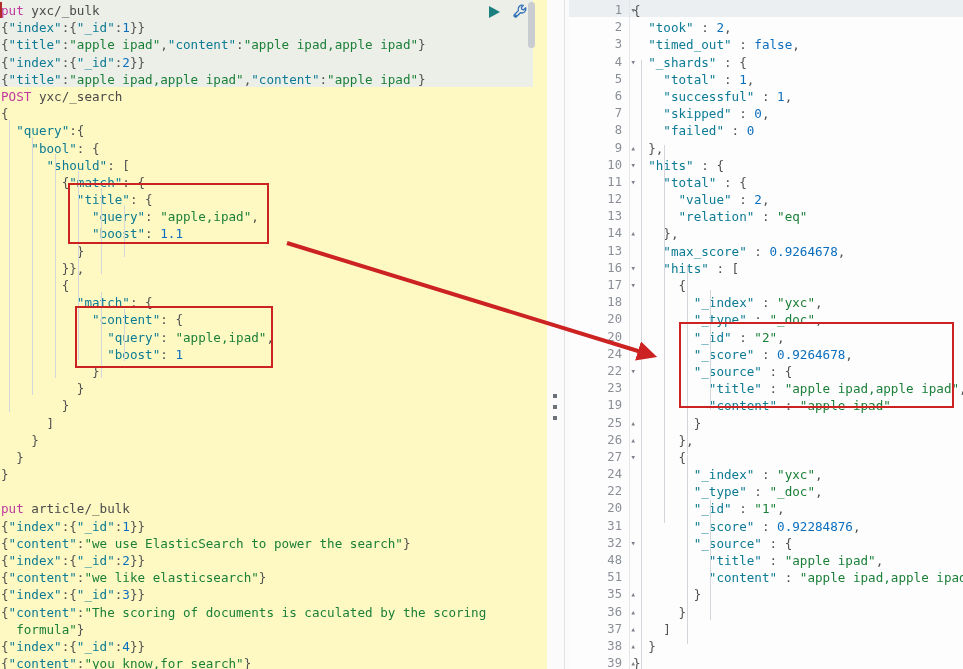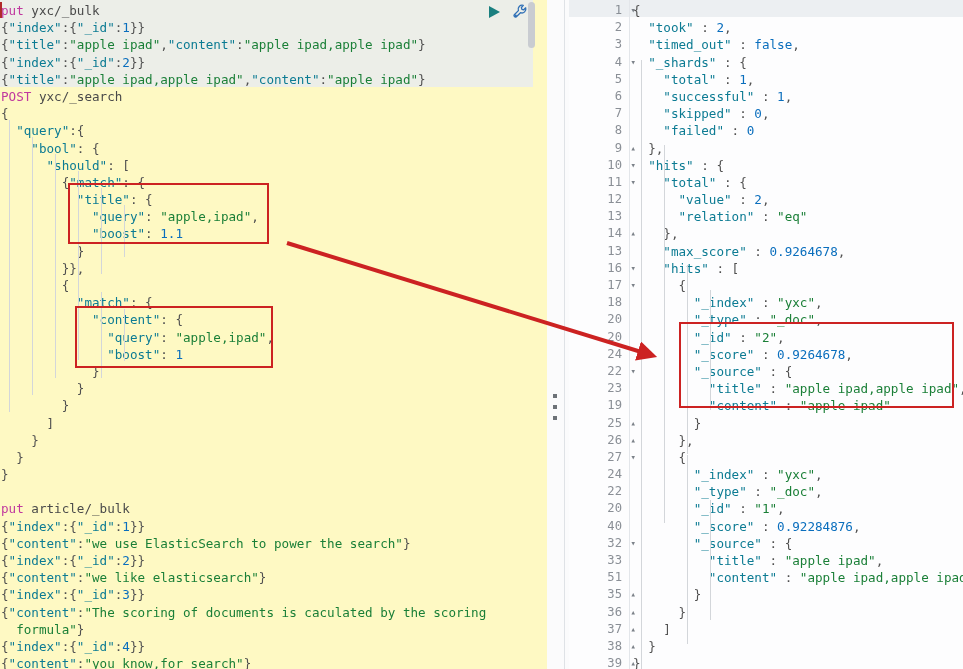--- a/index.html
+++ b/index.html
@@ -260,23 +260,23 @@
         <div class="gut">24</div>
         <div class="gut">22<span class="fold">▾</span></div>
         <div class="gut">23</div>
         <div class="gut">19</div>
         <div class="gut">25<span class="fold">▴</span></div>
         <div class="gut">26<span class="fold">▴</span></div>
         <div class="gut">27<span class="fold">▾</span></div>
         <div class="gut">24</div>
         <div class="gut">22</div>
         <div class="gut">20</div>
-        <div class="gut">40</div>
+        <div class="gut">31</div>
         <div class="gut">32<span class="fold">▾</span></div>
-        <div class="gut">33</div>
+        <div class="gut">48</div>
         <div class="gut">51</div>
         <div class="gut">35<span class="fold">▴</span></div>
         <div class="gut">36<span class="fold">▴</span></div>
         <div class="gut">37<span class="fold">▴</span></div>
         <div class="gut">38<span class="fold">▴</span></div>
         <div class="gut">39<span class="fold">▴</span></div>
       </div>
     <div id="gutter-border"></div>
     <div id="right-code" class="code"><div class="ln"><span class="tok-punc">{</span></div><div class="ln"><span class="tok-punc">  </span><span class="tok-key">"took"</span><span class="tok-punc"> : </span><span class="tok-num">2</span><span class="tok-punc">,</span></div><div class="ln"><span class="tok-punc">  </span><span class="tok-key">"timed_out"</span><span class="tok-punc"> : </span><span class="tok-num">false</span><span class="tok-punc">,</span></div><div class="ln"><span class="tok-punc">  </span><span class="tok-key">"_shards"</span><span class="tok-punc"> : {</span></div><div class="ln"><span class="tok-punc">    </span><span class="tok-key">"total"</span><span class="tok-punc"> : </span><span class="tok-num">1</span><span class="tok-punc">,</span></div><div class="ln"><span class="tok-punc">    </span><span class="tok-key">"successful"</span><span class="tok-punc"> : </span><span class="tok-num">1</span><span class="tok-punc">,</span></div><div class="ln"><span class="tok-punc">    </span><span class="tok-key">"skipped"</span><span class="tok-punc"> : </span><span class="tok-num">0</span><span class="tok-punc">,</span></div><div class="ln"><span class="tok-punc">    </span><span class="tok-key">"failed"</span><span class="tok-punc"> : </span><span class="tok-num">0</span></div><div class="ln"><span class="tok-punc">  },</span></div><div class="ln"><span class="tok-punc">  </span><span class="tok-key">"hits"</span><span class="tok-punc"> : {</span></div><div class="ln"><span class="tok-punc">    </span><span class="tok-key">"total"</span><span class="tok-punc"> : {</span></div><div class="ln"><span class="tok-punc">      </span><span class="tok-key">"value"</span><span class="tok-punc"> : </span><span class="tok-num">2</span><span class="tok-punc">,</span></div><div class="ln"><span class="tok-punc">      </span><span class="tok-key">"relation"</span><span class="tok-punc"> : </span><span class="tok-str">"eq"</span></div><div class="ln"><span class="tok-punc">    },</span></div><div class="ln"><span class="tok-punc">    </span><span class="tok-key">"max_score"</span><span class="tok-punc"> : </span><span class="tok-num">0.9264678</span><span class="tok-punc">,</span></div><div class="ln"><span class="tok-punc">    </span><span class="tok-key">"hits"</span><span class="tok-punc"> : [</span></div><div class="ln"><span class="tok-punc">      {</span></div><div class="ln"><span class="tok-punc">        </span><span class="tok-key">"_index"</span><span class="tok-punc"> : </span><span class="tok-str">"yxc"</span><span class="tok-punc">,</span></div><div class="ln"><span class="tok-punc">        </span><span class="tok-key">"_type"</span><span class="tok-punc"> : </span><span class="tok-str">"_doc"</span><span class="tok-punc">,</span></div><div class="ln"><span class="tok-punc">        </span><span class="tok-key">"_id"</span><span class="tok-punc"> : </span><span class="tok-str">"2"</span><span class="tok-punc">,</span></div><div class="ln"><span class="tok-punc">        </span><span class="tok-key">"_score"</span><span class="tok-punc"> : </span><span class="tok-num">0.9264678</span><span class="tok-punc">,</span></div><div class="ln"><span class="tok-punc">        </span><span class="tok-key">"_source"</span><span class="tok-punc"> : {</span></div><div class="ln"><span class="tok-punc">          </span><span class="tok-key">"title"</span><span class="tok-punc"> : </span><span class="tok-str">"apple ipad,apple ipad"</span><span class="tok-punc">,</span></div><div class="ln"><span class="tok-punc">          </span><span class="tok-key">"content"</span><span class="tok-punc"> : </span><span class="tok-str">"apple ipad"</span></div><div class="ln"><span class="tok-punc">        }</span></div><div class="ln"><span class="tok-punc">      },</span></div><div class="ln"><span class="tok-punc">      {</span></div><div class="ln"><span class="tok-punc">        </span><span class="tok-key">"_index"</span><span class="tok-punc"> : </span><span class="tok-str">"yxc"</span><span class="tok-punc">,</span></div><div class="ln"><span class="tok-punc">        </span><span class="tok-key">"_type"</span><span class="tok-punc"> : </span><span class="tok-str">"_doc"</span><span class="tok-punc">,</span></div><div class="ln"><span class="tok-punc">        </span><span class="tok-key">"_id"</span><span class="tok-punc"> : </span><span class="tok-str">"1"</span><span class="tok-punc">,</span></div><div class="ln"><span class="tok-punc">        </span><span class="tok-key">"_score"</span><span class="tok-punc"> : </span><span class="tok-num">0.92284876</span><span class="tok-punc">,</span></div><div class="ln"><span class="tok-punc">        </span><span class="tok-key">"_source"</span><span class="tok-punc"> : {</span></div><div class="ln"><span class="tok-punc">          </span><span class="tok-key">"title"</span><span class="tok-punc"> : </span><span class="tok-str">"apple ipad"</span><span class="tok-punc">,</span></div><div class="ln"><span class="tok-punc">          </span><span class="tok-key">"content"</span><span class="tok-punc"> : </span><span class="tok-str">"apple ipad,apple ipad"</span></div><div class="ln"><span class="tok-punc">        }</span></div><div class="ln"><span class="tok-punc">      }</span></div><div class="ln"><span class="tok-punc">    ]</span></div><div class="ln"><span class="tok-punc">  }</span></div><div class="ln"><span class="tok-punc">}</span></div></div>
   <div class="guide" style="left: 72px; top: 60px; height: 653.6px;"></div>

